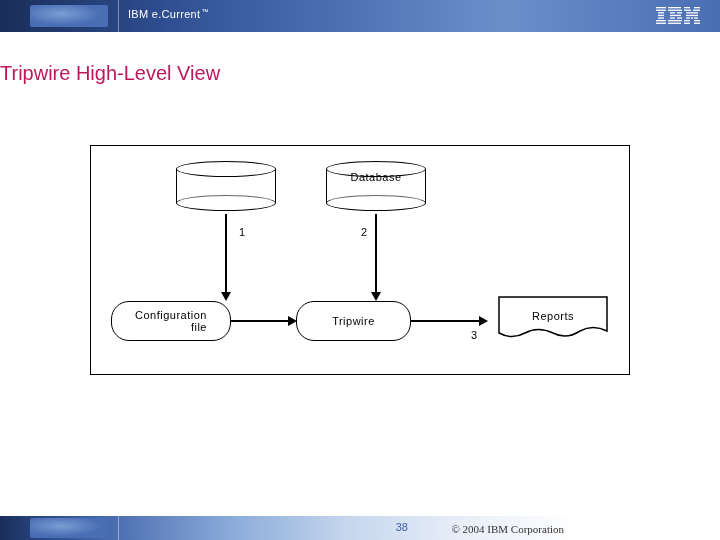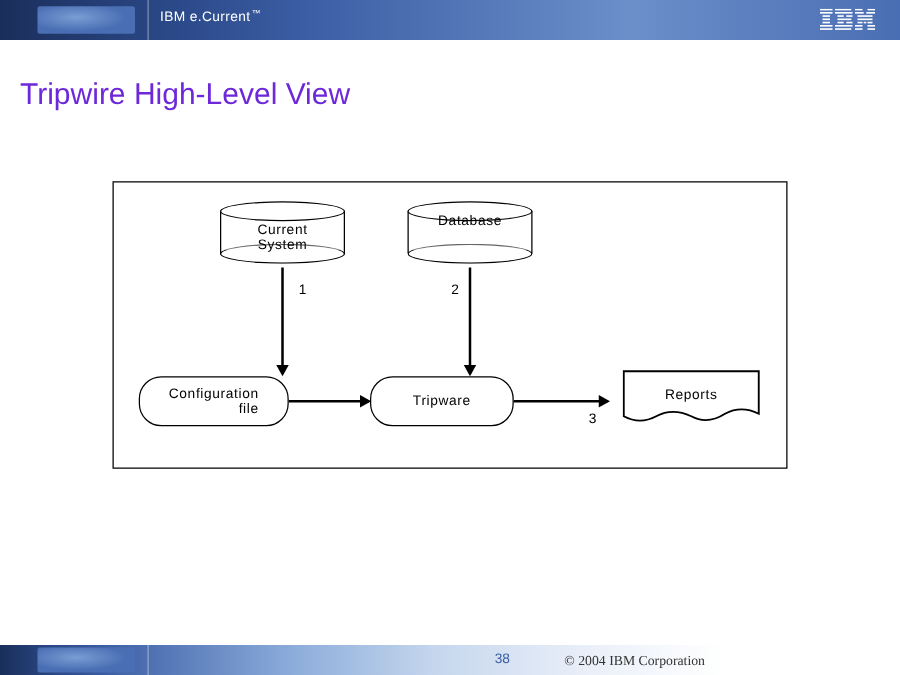--- a/index.html
+++ b/index.html
@@ -3,21 +3,21 @@
 <meta charset="utf-8">
 <style>
 * { margin: 0; padding: 0; box-sizing: border-box; }
 body { width: 720px; height: 540px; font-family: Arial, sans-serif; background: #fff; position: relative; overflow: hidden; }
 .header { height: 32px; background: linear-gradient(to right, #1a2e5a 0%, #2c4a8a 20%, #3d5fa6 35%, #6b8fc9 70%, #4a6eb3 100%); position: relative; }
 .header-left-box { position: absolute; left: 30px; top: 5px; width: 78px; height: 22px; background: radial-gradient(ellipse at 40% 40%, #7a9dd4 0%, #4a6eb3 60%); border-radius: 2px; }
 .header-sep { position: absolute; left: 118px; top: 0; width: 1px; height: 32px; background: rgba(255,255,255,0.4); }
 .header-brand { position: absolute; left: 128px; top: 8px; color: #fff; font-size: 11px; font-weight: normal; letter-spacing: 0.3px; }
 .header-brand .tm { font-size: 7px; vertical-align: top; margin-left: 1px; }
 .header-ibm { position: absolute; right: 20px; top: 7px; }
-.slide-title { position: absolute; left: 16px; top: 62px; font-size: 24px; color: #6d28d9; font-weight: normal; }
+.slide-title { position: absolute; left: 0; top: 62px; font-size: 20px; color: #be185d; font-weight: normal; }
 .diagram-box { position: absolute; left: 90px; top: 145px; width: 540px; height: 230px; border: 1px solid #000; background: #fff; }
 .cylinder { position: absolute; width: 100px; height: 50px; }
 .cyl-shape { position: absolute; width: 100%; height: 100%; }
 .cyl-body { position: absolute; left: 0; top: 8px; width: 100%; height: 34px; border-left: 1.5px solid #000; border-right: 1.5px solid #000; }
 .cyl-top { position: absolute; left: 0; top: 0; width: 100%; height: 16px; border: 1.5px solid #000; border-radius: 50%; background: #fff; }
 .cyl-bot { position: absolute; left: 0; top: 34px; width: 100%; height: 16px; border: 1.5px solid #000; border-radius: 50%; background: #fff; border-top-color: rgba(0,0,0,0.6); }
 .cyl-label { position: absolute; width: 100%; top: 17px; text-align: center; font-size: 11px; line-height: 12px; letter-spacing: 0.5px; }
 .cyl1 { left: 85px; top: 15px; }
 .cyl2 { left: 235px; top: 15px; }
 .rounded-box { position: absolute; border: 1.5px solid #000; border-radius: 18px; width: 120px; height: 40px; display: flex; align-items: center; justify-content: center; font-size: 11px; text-align: right; letter-spacing: 0.5px; line-height: 12px; }
@@ -96,22 +96,20 @@
 
 <div class="slide-title">Tripwire High-Level View</div>
 
 <div class="diagram-box">
   <div class="cylinder cyl1">
     <div class="cyl-shape">
       <div class="cyl-bot"></div>
         <div class="cyl-body"></div>
         <div class="cyl-top"></div>
     </div>
-    <div class="cyl-label" style="white-space:pre-line">Current
-System</div>
   </div>
   <div class="cylinder cyl2">
     <div class="cyl-shape">
       <div class="cyl-bot"></div>
         <div class="cyl-body"></div>
         <div class="cyl-top"></div>
     </div>
     <div class="cyl-label" style="top:10px">Database</div>
   </div>
 
@@ -124,21 +122,21 @@
   <div class="num n2">2</div>
 
   <div class="rounded-box rb-config">
     <span style="white-space:pre-line">Configuration
 file</span>
   </div>
   <div class="arrow-line h1"></div>
   <div class="arrowhead ah-right ar1"></div>
 
   <div class="rounded-box rb-trip">
-    <span>Tripware</span>
+    <span>Tripwire</span>
   </div>
   <div class="arrow-line h2"></div>
   <div class="arrowhead ah-right ar2"></div>
   <div class="num n3">3</div>
 
   <div class="reports">
     <svg width="110" height="45" viewBox="0 0 110 45">
       <path d="M 1 1 L 109 1 L 109 35 Q 95 28 82 35 Q 68 44 55 37 Q 40 30 27 37 Q 14 44 1 37 Z" fill="#fff" stroke="#000" stroke-width="1.5"></path>
     </svg>
     <div class="reports-label">Reports</div>

